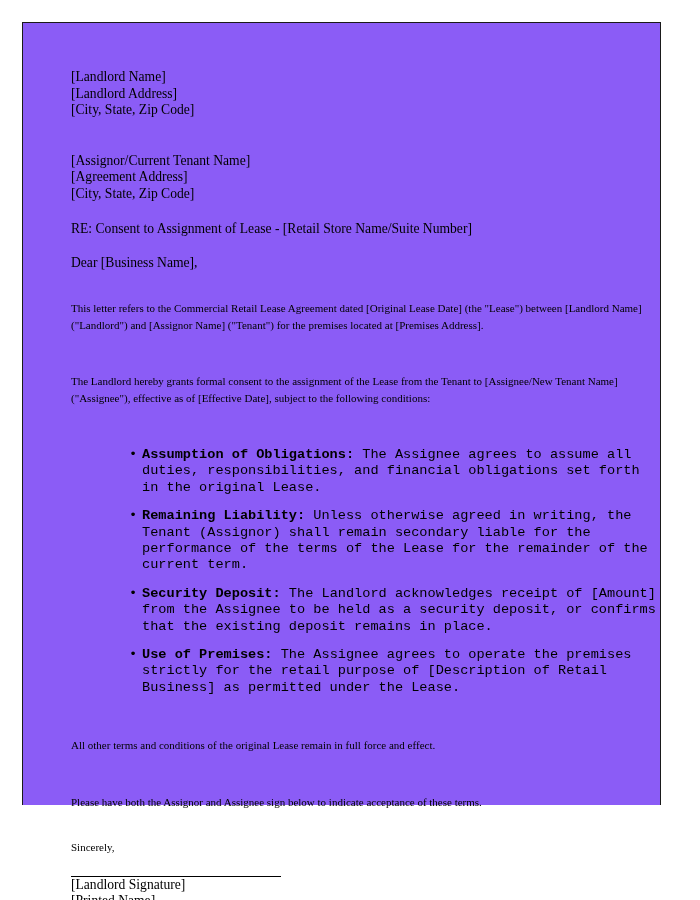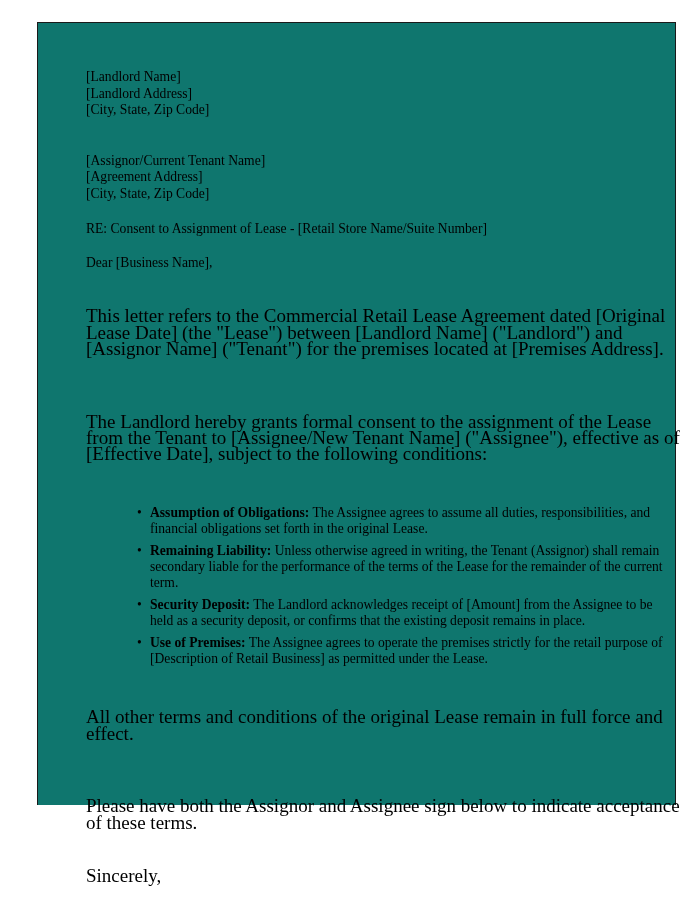--- a/index.html
+++ b/index.html
@@ -12,30 +12,30 @@
     width: 700px;
     height: 900px;
     overflow: hidden;
     font-family: "Liberation Serif", "DejaVu Serif", serif;
     color: #000000;
   }
 
   
   #page-frame {
     position: absolute;
-    left: 37px;
+    left: 22px;
     top: 22px;
     width: 639px;
     height: 783px;
     border-left: 1.5px solid #1a1a1a;
     border-top: 1.5px solid #1a1a1a;
     border-right: 1.5px solid #1a1a1a;
     border-bottom: none;
     box-sizing: border-box;
-    background: #0f766e;
+    background: #8b5cf6;
   }
 
   #letter-body {
     position: absolute;
     left: 48px;
     top: 46px;
     width: 598px;
   }
 
   .addr-line {
@@ -53,36 +53,37 @@
     line-height: 16.4px;
     white-space: nowrap;
   }
 
   .salutation {
     font-size: 13.6px;
     line-height: 16.4px;
   }
 
   .para {
-    font-size: 19px;
+    font-size: 11px;
     line-height: 16.4px;
     text-align: left;
   }
 
   ul.conditions {
     margin: 0;
     padding: 0 0 0 46px;
     list-style: none;
   }
   ul.conditions > li {
     position: relative;
     font-size: 13.6px;
     line-height: 16.4px;
     padding-left: 13px;
-    margin: 5px;
+    margin: 12px;
+    font-family: Liberation Mono, monospace;
   }
   ul.conditions > li::before {
     content: "\2022";
     position: absolute;
     left: 0;
     top: 0;
     font-size: 13.6px;
     line-height: 16.4px;
   }
   .cond-term { font-weight: bold; }

